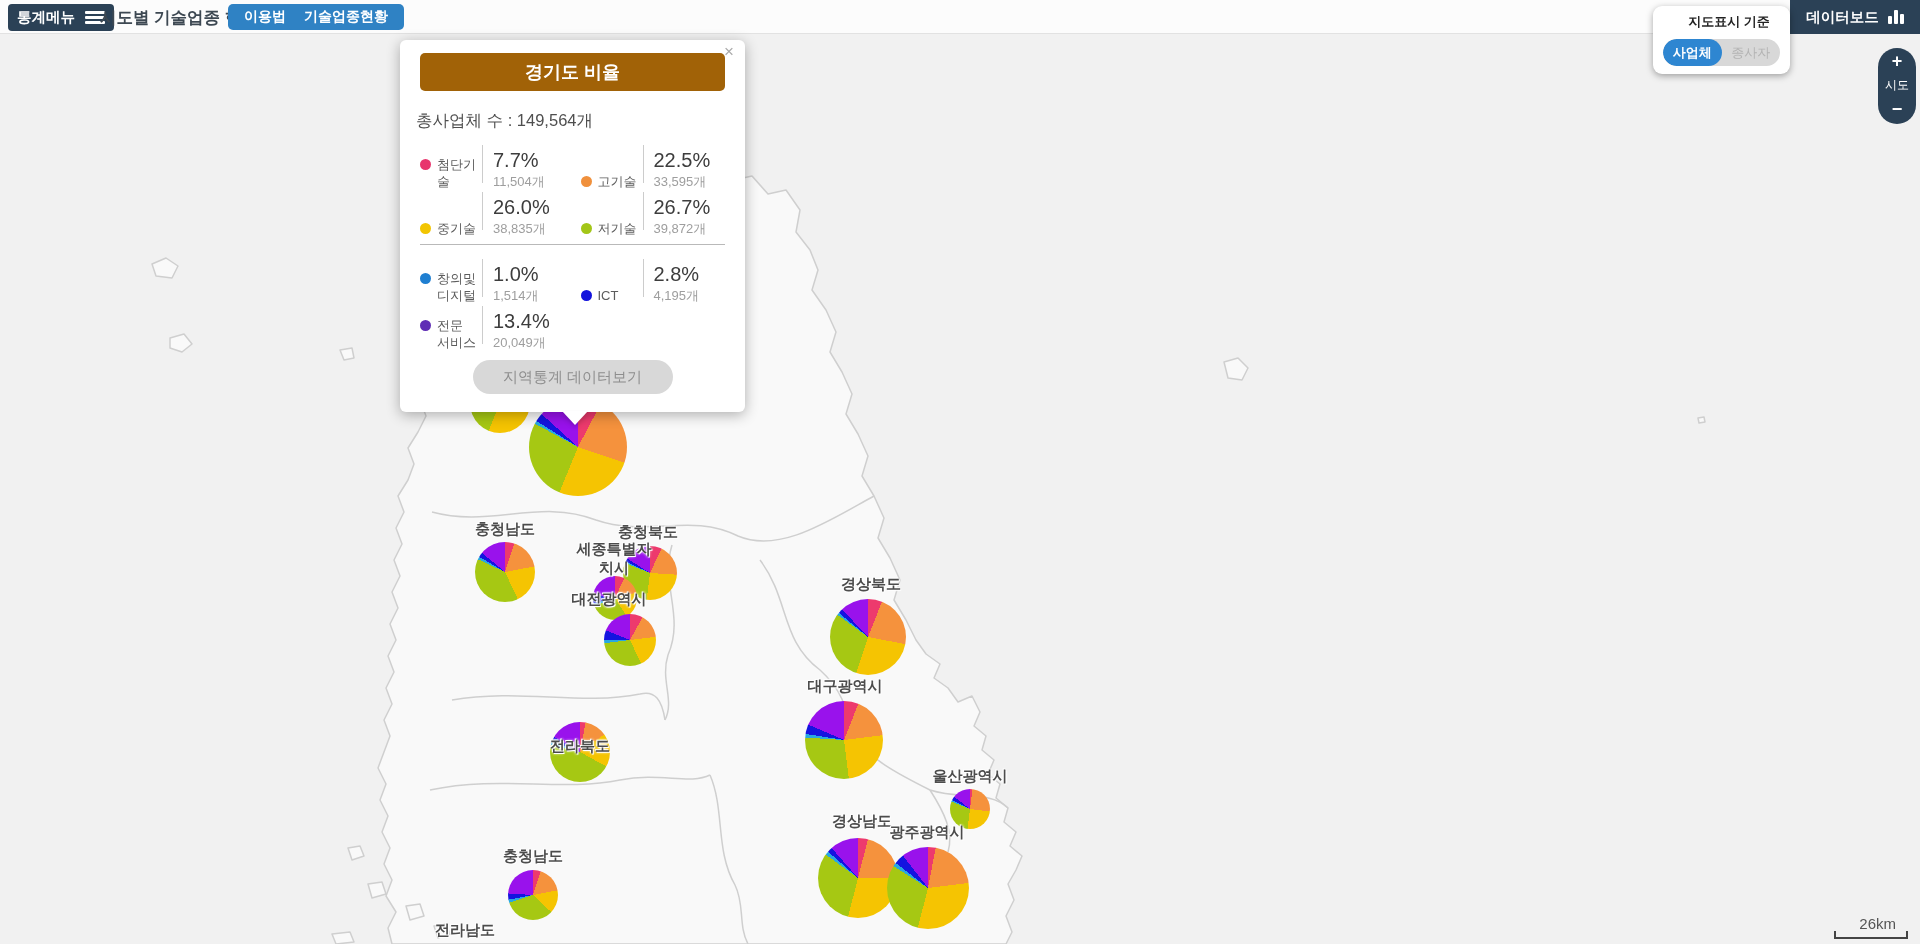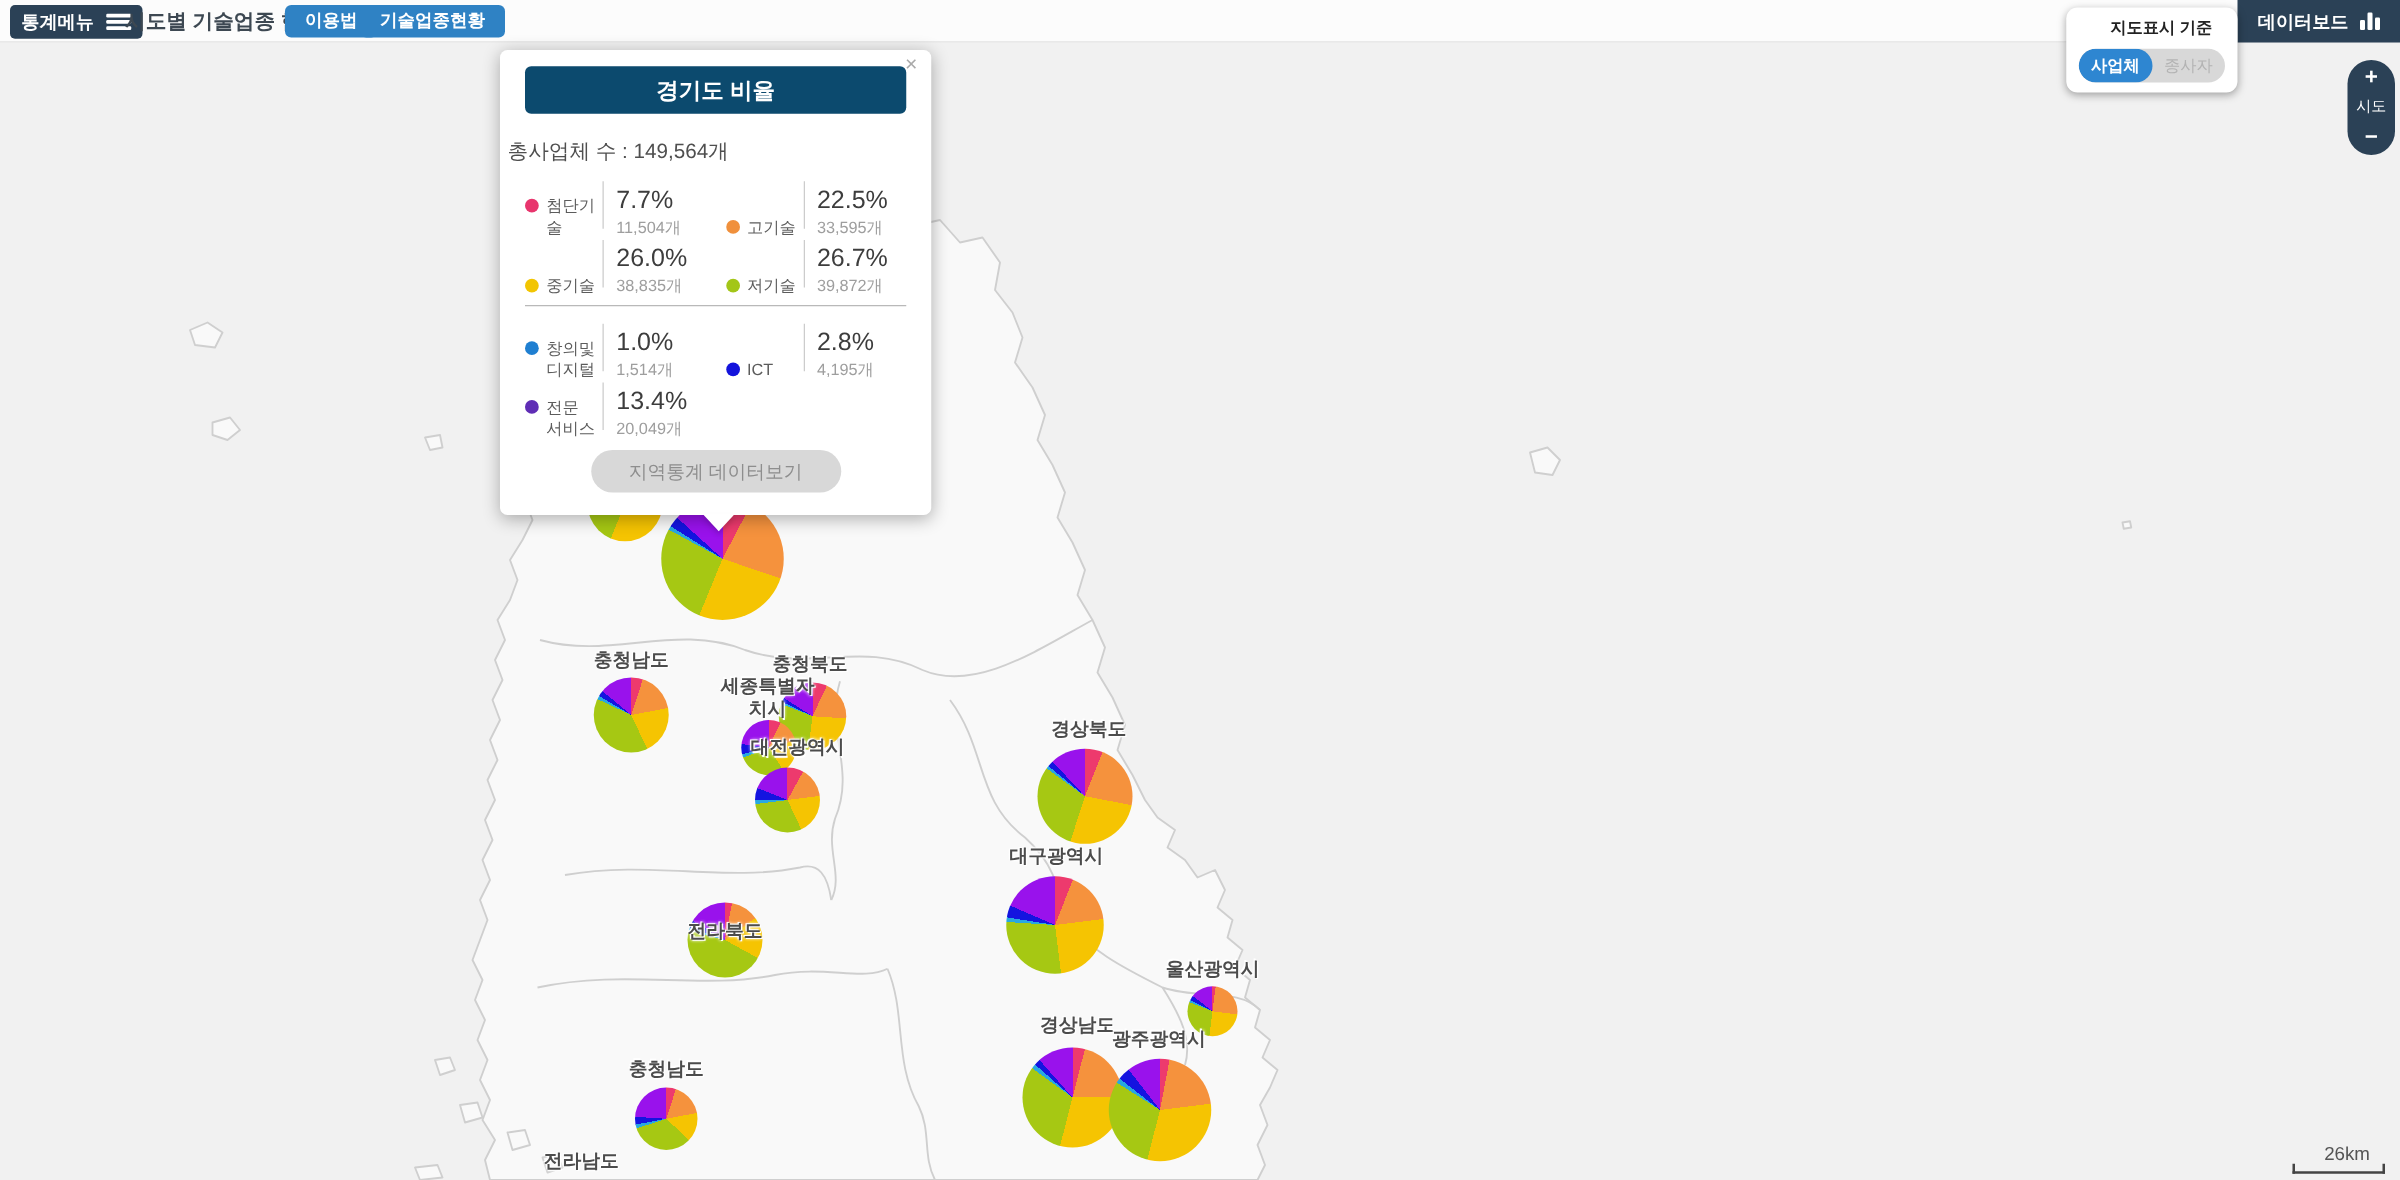--- a/index.html
+++ b/index.html
@@ -57,23 +57,23 @@
   .scale-bar { position:absolute; right:12px; bottom:5px; width:74px; height:8px;
                border-left:2px solid #444; border-right:2px solid #444; border-bottom:2px solid #444; z-index:4; }
 
   
   .popup { position:absolute; left:400px; top:40px; width:345px; height:372px; background:#fff;
            border-radius:6px; box-shadow:0 3px 14px rgba(0,0,0,.3); z-index:20; }
   .popup .tail { position:absolute; left:162px; bottom:-13px; width:0; height:0;
                  border-left:13px solid transparent; border-right:13px solid transparent; border-top:14px solid #fff;
                  filter:drop-shadow(0 3px 2px rgba(0,0,0,.15)); }
   .p-close { position:absolute; top:3px; right:11px; font-size:17px; color:#aaa; cursor:pointer; line-height:17px; }
-  .p-header { margin:13px 20px 0; height:38px; background:#0c4a6e; border-radius:5px; color:#fff;
+  .p-header { margin:13px 20px 0; height:38px; background:#a16207; border-radius:5px; color:#fff;
               display:flex; align-items:center; justify-content:center; font-size:18px; font-weight:700; }
-  .p-total { margin:19px 6px 0; font-size:16.5px; color:#4f4f4f; }
+  .p-total { margin:19px 16px 0; font-size:16.5px; color:#4f4f4f; }
   .legend { margin:12px 20px 0; }
   .lgroup { display:grid; grid-template-columns:1fr 1fr; column-gap:16px; }
   .lrow { display:flex; min-height:47px; align-items:flex-end; }
   .lrow .lab { width:60px; display:flex; gap:6px; padding-top:3px; flex:none; }
   .lrow .dot { width:11px; height:11px; border-radius:50%; margin-top:2px; flex:none; }
   .lrow .lname { font-size:13px; color:#5c5c5c; line-height:1.3; white-space:pre-line; }
   .lrow .sep { width:1px; align-self:stretch; background:#ccc; margin:1px 10px 8px 2px; flex:none; }
   .lrow .pct { font-size:20px; color:#3d3d3d; line-height:1.1; }
   .lrow .cnt { font-size:13px; color:#9e9e9e; margin-top:2px; }
   .lhr { border:none; border-top:1px solid #b9b9b9; margin:6px 0 13px; }
@@ -122,21 +122,21 @@
       <div class="pie" style="left: 950px; top: 789px; width: 40px; height: 40px; background: conic-gradient(rgb(237, 58, 109) 0%, rgb(237, 58, 109) 2%, rgb(245, 146, 61) 2%, rgb(245, 146, 61) 27%, rgb(245, 196, 2) 27%, rgb(245, 196, 2) 52%, rgb(166, 200, 19) 52%, rgb(166, 200, 19) 81%, rgb(41, 168, 224) 81%, rgb(41, 168, 224) 82.5%, rgb(20, 20, 224) 82.5%, rgb(20, 20, 224) 85.5%, rgb(153, 18, 236) 85.5%, rgb(153, 18, 236) 100%);"></div>
       <div class="pie" style="left: 818px; top: 838px; width: 80px; height: 80px; background: conic-gradient(rgb(237, 58, 109) 0%, rgb(237, 58, 109) 4%, rgb(245, 146, 61) 4%, rgb(245, 146, 61) 25%, rgb(245, 196, 2) 25%, rgb(245, 196, 2) 54%, rgb(166, 200, 19) 54%, rgb(166, 200, 19) 85%, rgb(41, 168, 224) 85%, rgb(41, 168, 224) 86.5%, rgb(20, 20, 224) 86.5%, rgb(20, 20, 224) 88.5%, rgb(153, 18, 236) 88.5%, rgb(153, 18, 236) 100%);"></div>
       <div class="pie" style="left: 887px; top: 847px; width: 82px; height: 82px; background: conic-gradient(rgb(237, 58, 109) 0%, rgb(237, 58, 109) 3%, rgb(245, 146, 61) 3%, rgb(245, 146, 61) 23%, rgb(245, 196, 2) 23%, rgb(245, 196, 2) 54%, rgb(166, 200, 19) 54%, rgb(166, 200, 19) 84%, rgb(41, 168, 224) 84%, rgb(41, 168, 224) 85.5%, rgb(20, 20, 224) 85.5%, rgb(20, 20, 224) 89.5%, rgb(153, 18, 236) 89.5%, rgb(153, 18, 236) 100%);"></div>
       <div class="pie" style="left: 508px; top: 870px; width: 50px; height: 50px; background: conic-gradient(rgb(237, 58, 109) 0%, rgb(237, 58, 109) 5%, rgb(245, 146, 61) 5%, rgb(245, 146, 61) 22%, rgb(245, 196, 2) 22%, rgb(245, 196, 2) 37%, rgb(166, 200, 19) 37%, rgb(166, 200, 19) 70%, rgb(41, 168, 224) 70%, rgb(41, 168, 224) 72%, rgb(20, 20, 224) 72%, rgb(20, 20, 224) 76%, rgb(153, 18, 236) 76%, rgb(153, 18, 236) 100%);"></div>
     </div>
   <div id="maplabels">
       <div class="maplabel" style="left: 505px; top: 529px;">충청남도</div>
       <div class="maplabel" style="left: 648px; top: 532px;">충청북도</div>
       <div class="maplabel" style="left: 614px; top: 559px;">세종특별자
 치시</div>
-      <div class="maplabel" style="left: 638px; top: 599px;">대전광역시</div>
+      <div class="maplabel" style="left: 609px; top: 599px;">대전광역시</div>
       <div class="maplabel" style="left: 871px; top: 584px;">경상북도</div>
       <div class="maplabel" style="left: 845px; top: 686px;">대구광역시</div>
       <div class="maplabel" style="left: 580px; top: 746px;">전라북도</div>
       <div class="maplabel" style="left: 970px; top: 776px;">울산광역시</div>
       <div class="maplabel" style="left: 862px; top: 821px;">경상남도</div>
       <div class="maplabel" style="left: 927px; top: 832px;">광주광역시</div>
       <div class="maplabel" style="left: 533px; top: 856px;">충청남도</div>
       <div class="maplabel" style="left: 465px; top: 930px;">전라남도</div>
     </div>
 </div>

